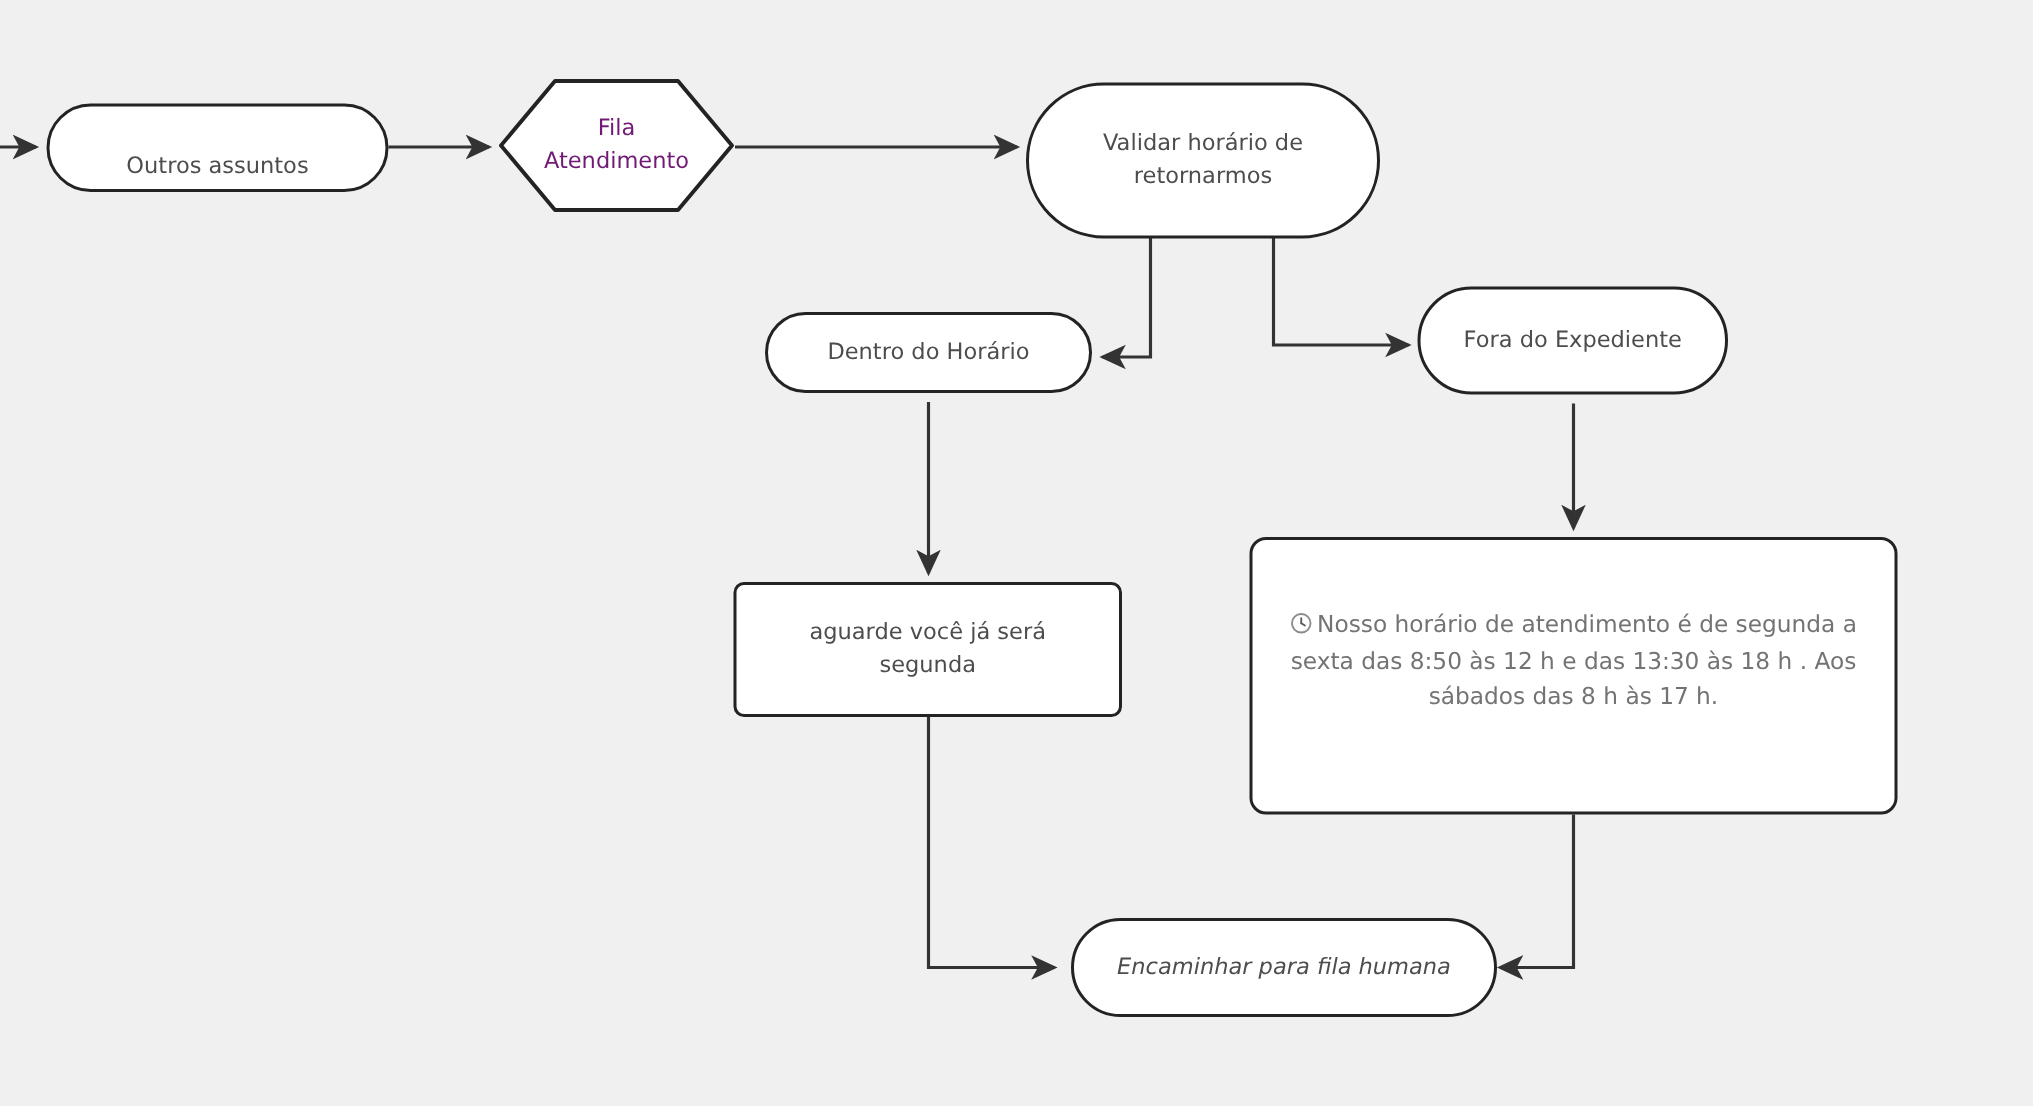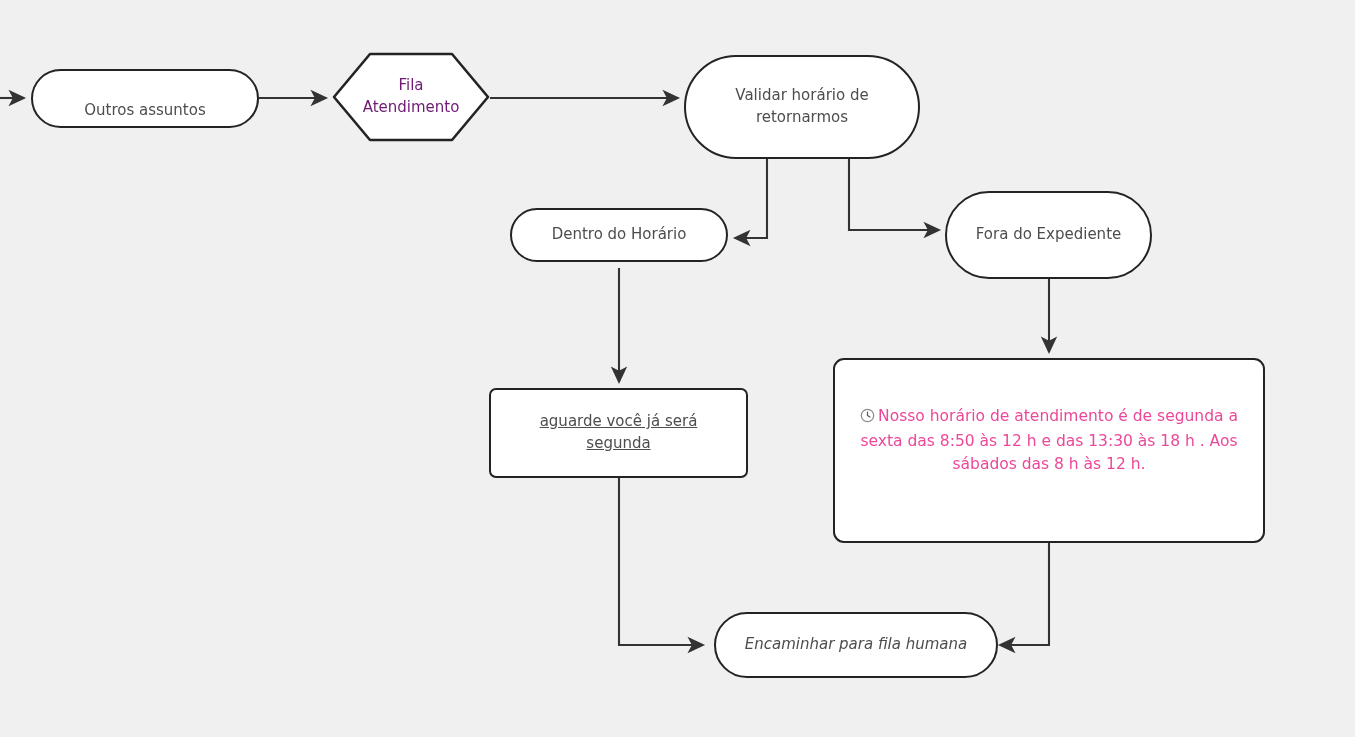--- a/index.html
+++ b/index.html
@@ -28,21 +28,21 @@
     display: flex;
     align-items: center;
     justify-content: center;
     text-align: center;
     color: #4d4d4d;
     font-size: 15px;
     line-height: 1.45;
     padding: 4px 10px;
   }
   .node-stadium { border-radius: 999px; }
-  .node-rect    { border-radius: 7px; text-decoration: underline; }
+  .node-rect    { border-radius: 7px; }
   .node-hex {
     background: transparent;
     border: none;
     padding: 0;
   }
   .hex-label {
     position: relative;
     z-index: 2;
     width: 100%;
     text-align: center;
@@ -55,21 +55,21 @@
     left: 0; top: 0;
     width: 100%; height: 100%;
     z-index: 1;
   }
   .msgbox {
     position: absolute;
     box-sizing: border-box;
     background: #ffffff;
     border: 2px solid #232323;
     border-radius: 11px;
-    color: #ec4899;
+    color: #737373;
     font-size: 15.5px;
     line-height: 1.5;
     text-align: center;
     padding: 18px 22px;
     display: flex;
     flex-direction: column;
     justify-content: center;
   }
   .msg-para { margin: 0; }
   .msg-gap { height: 20px; }
@@ -126,39 +126,39 @@
 
 <div class="node node-stadium" style="left:684px; top:55px; width:236px; height:104px; flex-direction:column;">
   <span>Validar horário de</span>
   <span>retornarmos</span>
 </div>
 
 <div class="node node-stadium" style="left:510px; top:208px; width:218px; height:54px;">
   <span>Dentro do Horário</span>
 </div>
 
-<div class="node node-stadium" style="left:945px; top:191px; width:207px; height:88px;">
+<div class="node node-stadium" style="left:945px; top:191px; width:207px; height:72px;">
   <span>Fora do Expediente</span>
 </div>
 
 <div class="node node-rect" style="left:489px; top:388px; width:259px; height:90px; flex-direction:column;">
   <span>aguarde você já será</span>
   <span>segunda</span>
 </div>
 
 <div class="msgbox" style="left:833px; top:358px; width:432px; height:185px;">
   <p class="msg-para">
     <span class="clock-icon">
       <svg width="15" height="15" viewBox="0 0 16 16" xmlns="http://www.w3.org/2000/svg">
         <circle cx="8" cy="8" r="6.6" fill="none" stroke="#8a8a8a" stroke-width="1.3"></circle>
         <line x1="8" y1="8" x2="8" y2="4.3" stroke="#5a5a5a" stroke-width="1.3" stroke-linecap="round"></line>
         <line x1="8" y1="8" x2="10.6" y2="9.6" stroke="#5a5a5a" stroke-width="1.3" stroke-linecap="round"></line>
       </svg>
     </span><span>Nosso horário de atendimento é de segunda a</span><br>
     <span>sexta das 8:50 às 12 h e das 13:30 às 18 h . Aos</span><br>
-    <span>sábados das 8 h às 12 h.</span>
+    <span>sábados das 8 h às 17 h.</span>
   </p>
   <div class="msg-gap"></div>
 </div>
 
 <div class="node node-stadium" style="left:714px; top:612px; width:284px; height:66px;font-style:italic;">
   <span>Encaminhar para fila humana</span>
 </div>
 
 </body></html>

